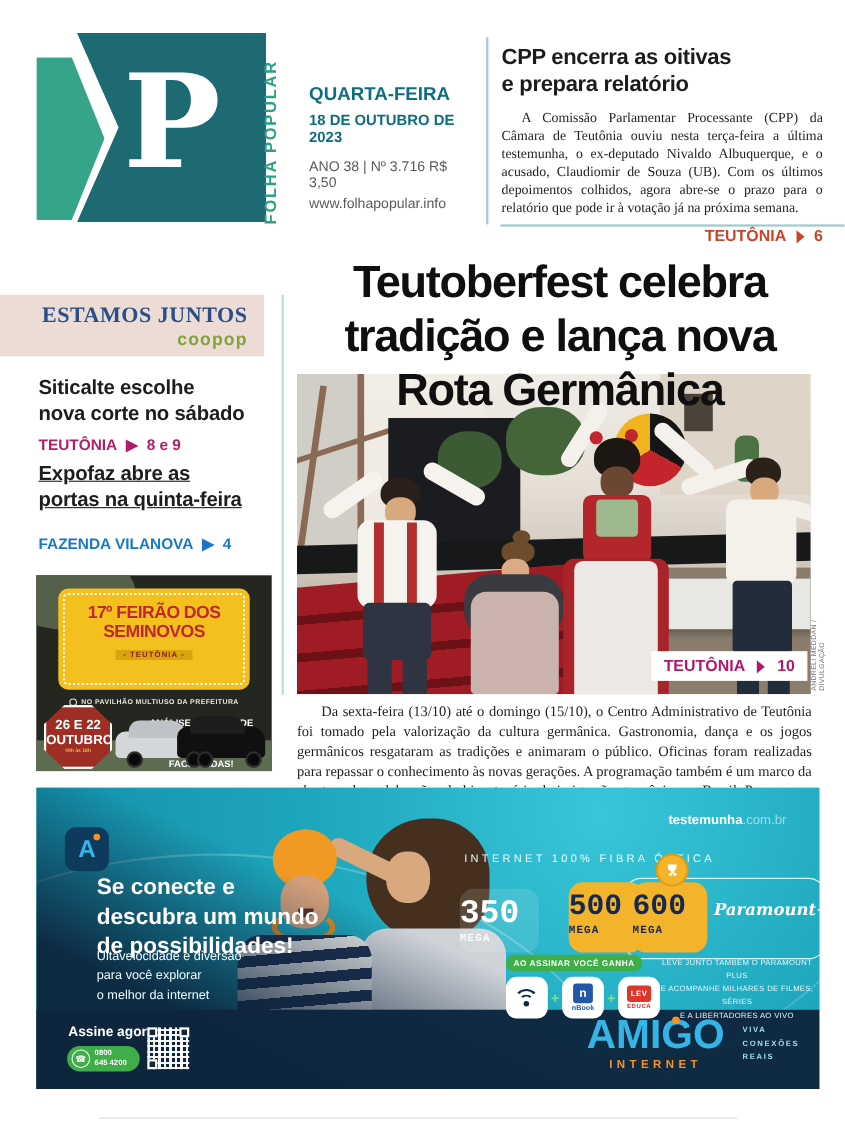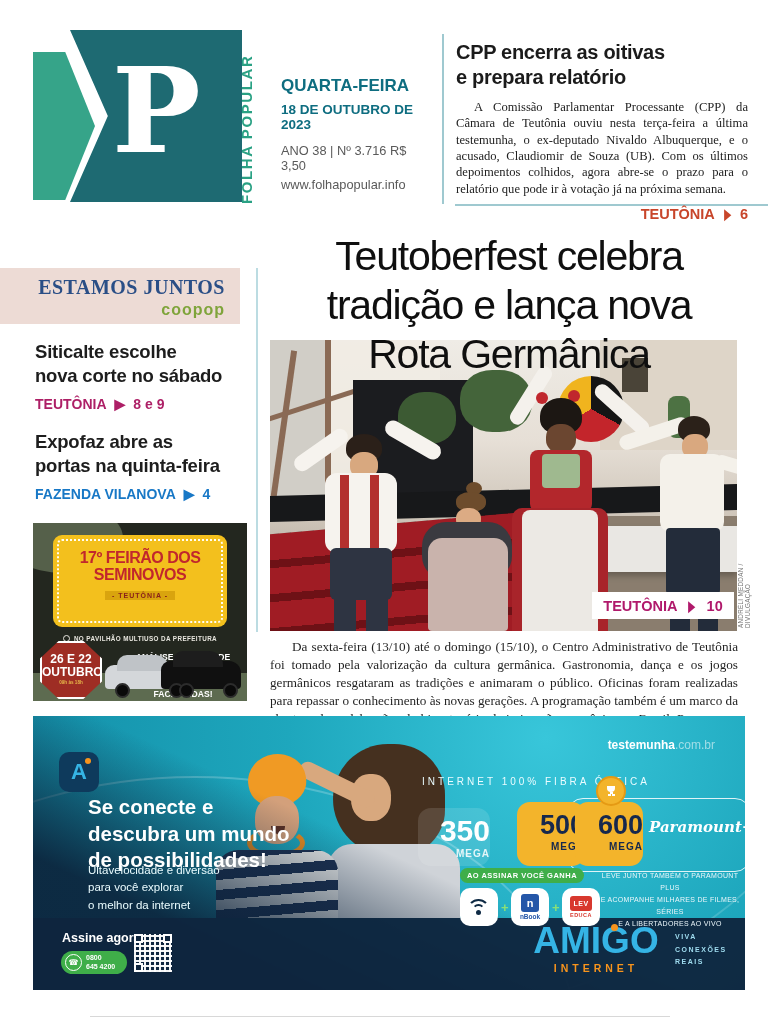--- a/index.html
+++ b/index.html
@@ -63,21 +63,21 @@
     font-size:8.6px;line-height:1.45;}
   #octagon{left:7px;top:118px;width:62px;height:58px;background:#9e2d24;border:2px solid #fff;
     clip-path:polygon(30% 0,70% 0,100% 30%,100% 70%,70% 100%,30% 100%,0 70%,0 30%);
     text-align:center;color:#fff;box-sizing:border-box;padding-top:10px;}
   .oct-date{font-weight:bold;font-size:12px;line-height:1.05;white-space:pre-line;}
   .oct-hours{font-size:4.6px;color:#e8b84a;font-weight:bold;margin-top:2px;}
   .car-body{position:absolute;border-radius:9px 12px 4px 4px;}
   .wheel{position:absolute;width:11px;height:11px;background:#0a0a0a;border-radius:50%;border:2px solid #2c2c2c;}
 
   
-  #headline{left:260px;top:232px;width:498px;text-align:center;font-size:41px;font-weight:normal;
+  #headline{left:260px;top:232px;width:498px;text-align:center;font-size:41px;font-weight:bold;
     color:#0f0f0f;line-height:1.2;letter-spacing:-1.2px;z-index:3;}
   #photo{left:270px;top:340px;width:467px;height:291px;overflow:hidden;z-index:1;
     background:linear-gradient(180deg,#efece6 0%,#e6dfd6 35%,#cfc6ba 60%,#9a8f82 100%);}
   .ph{position:absolute;}
   #badge{left:322px;top:252px;width:142px;height:27px;background:#fff;display:flex;
     align-items:center;justify-content:center;gap:9px;color:#b0196b;font-weight:bold;font-size:14.5px;}
   #credit{left:737px;top:528px;height:100px;writing-mode:vertical-rl;transform:rotate(180deg);
     font-size:6.3px;color:#777;letter-spacing:0.3px;}
   #mainbody{left:270px;top:638px;width:468px;font-family:"Liberation Serif",serif;font-size:13.2px;
     line-height:1.37;text-align:justify;color:#1f1f1f;text-indent:22px;}
@@ -90,21 +90,21 @@
     background:linear-gradient(205deg,rgba(12,34,58,0) 50%,rgba(12,34,58,0.92) 78%);}
   #strip{left:0;top:202px;width:712px;height:72px;background:rgba(15,37,62,0.96);}
   #appicon{left:26px;top:36px;width:40px;height:40px;background:#0e3a5c;border-radius:10px;
     display:flex;align-items:center;justify-content:center;color:#35b4e5;font-weight:bold;font-size:22px;}
   #appicon .dot{position:absolute;right:8px;top:6px;width:6px;height:6px;background:#f7941d;border-radius:50%;}
   #seja{right:30px;top:22px;font-size:12px;color:#fff;}
   #seja .rest{color:rgba(255,255,255,0.55);font-weight:normal;}
   #ad-headline{left:55px;top:78px;width:215px;font-size:20.5px;font-weight:bold;color:#fff;line-height:1.3;}
   #ad-sub{left:55px;top:146px;width:180px;font-size:11.5px;color:#eafcff;line-height:1.5;}
   #fiber{left:388px;top:60px;width:230px;text-align:center;font-size:10px;letter-spacing:3px;color:#eafcff;}
-  .plancard{position:absolute;text-align:right;border-radius:13px;}
+  .plancard{position:absolute;text-align:left;border-radius:13px;font-family:Liberation Mono, monospace;}
   .plan-speed{font-weight:bold;line-height:1;}
   .plan-unit{font-size:10px;font-weight:bold;letter-spacing:1px;margin-top:2px;}
   #plan350{left:385px;top:92px;width:72px;height:58px;background:rgba(255,255,255,0.12);padding-top:8px;box-sizing:border-box;}
   #plan350 .plan-speed{font-size:30px;color:#fff;}
   #plan350 .plan-unit{color:rgba(255,255,255,0.85);}
   #plan500{left:468px;top:86px;width:68px;height:64px;background:#f3b42b;padding-top:10px;box-sizing:border-box;margin-left:16px;}
   #plan700{left:542px;top:86px;width:68px;height:64px;background:#f3b42b;padding-top:10px;box-sizing:border-box;}
   #plan500 .plan-speed,#plan700 .plan-speed{font-size:27px;color:#16284d;}
   #plan500 .plan-unit,#plan700 .plan-unit{color:#16284d;}
   #parabox{left:534px;top:82px;width:182px;height:72px;border:1.5px solid rgba(255,255,255,0.85);border-radius:16px;}
@@ -187,21 +187,21 @@
   <div class="abs" id="banner">
     <div class="banner-title">ESTAMOS JUNTOS</div>
     <div class="banner-brand">coopop</div>
   </div>
   <div class="abs sb-tag" style="top:396px;color:#ad1f66;">
     <span>TEUTÔNIA</span>
     <span class="arr">▶</span>
     <span>8 e 9</span>
   </div>
 
-  <div class="abs sb-title pre" style="top:430px;">Expofaz abre as
+  <div class="abs sb-title pre" style="top:418px;text-decoration:underline;">Expofaz abre as
 portas na quinta-feira</div>
   <div class="abs sb-tag" style="top:486px;color:#1878c6;">
     <span>FAZENDA VILANOVA</span>
     <span class="arr">▶</span>
     <span>4</span>
   </div>
 
   <div class="abs" id="vline2"></div>
 
   <div class="abs" id="feirao">

